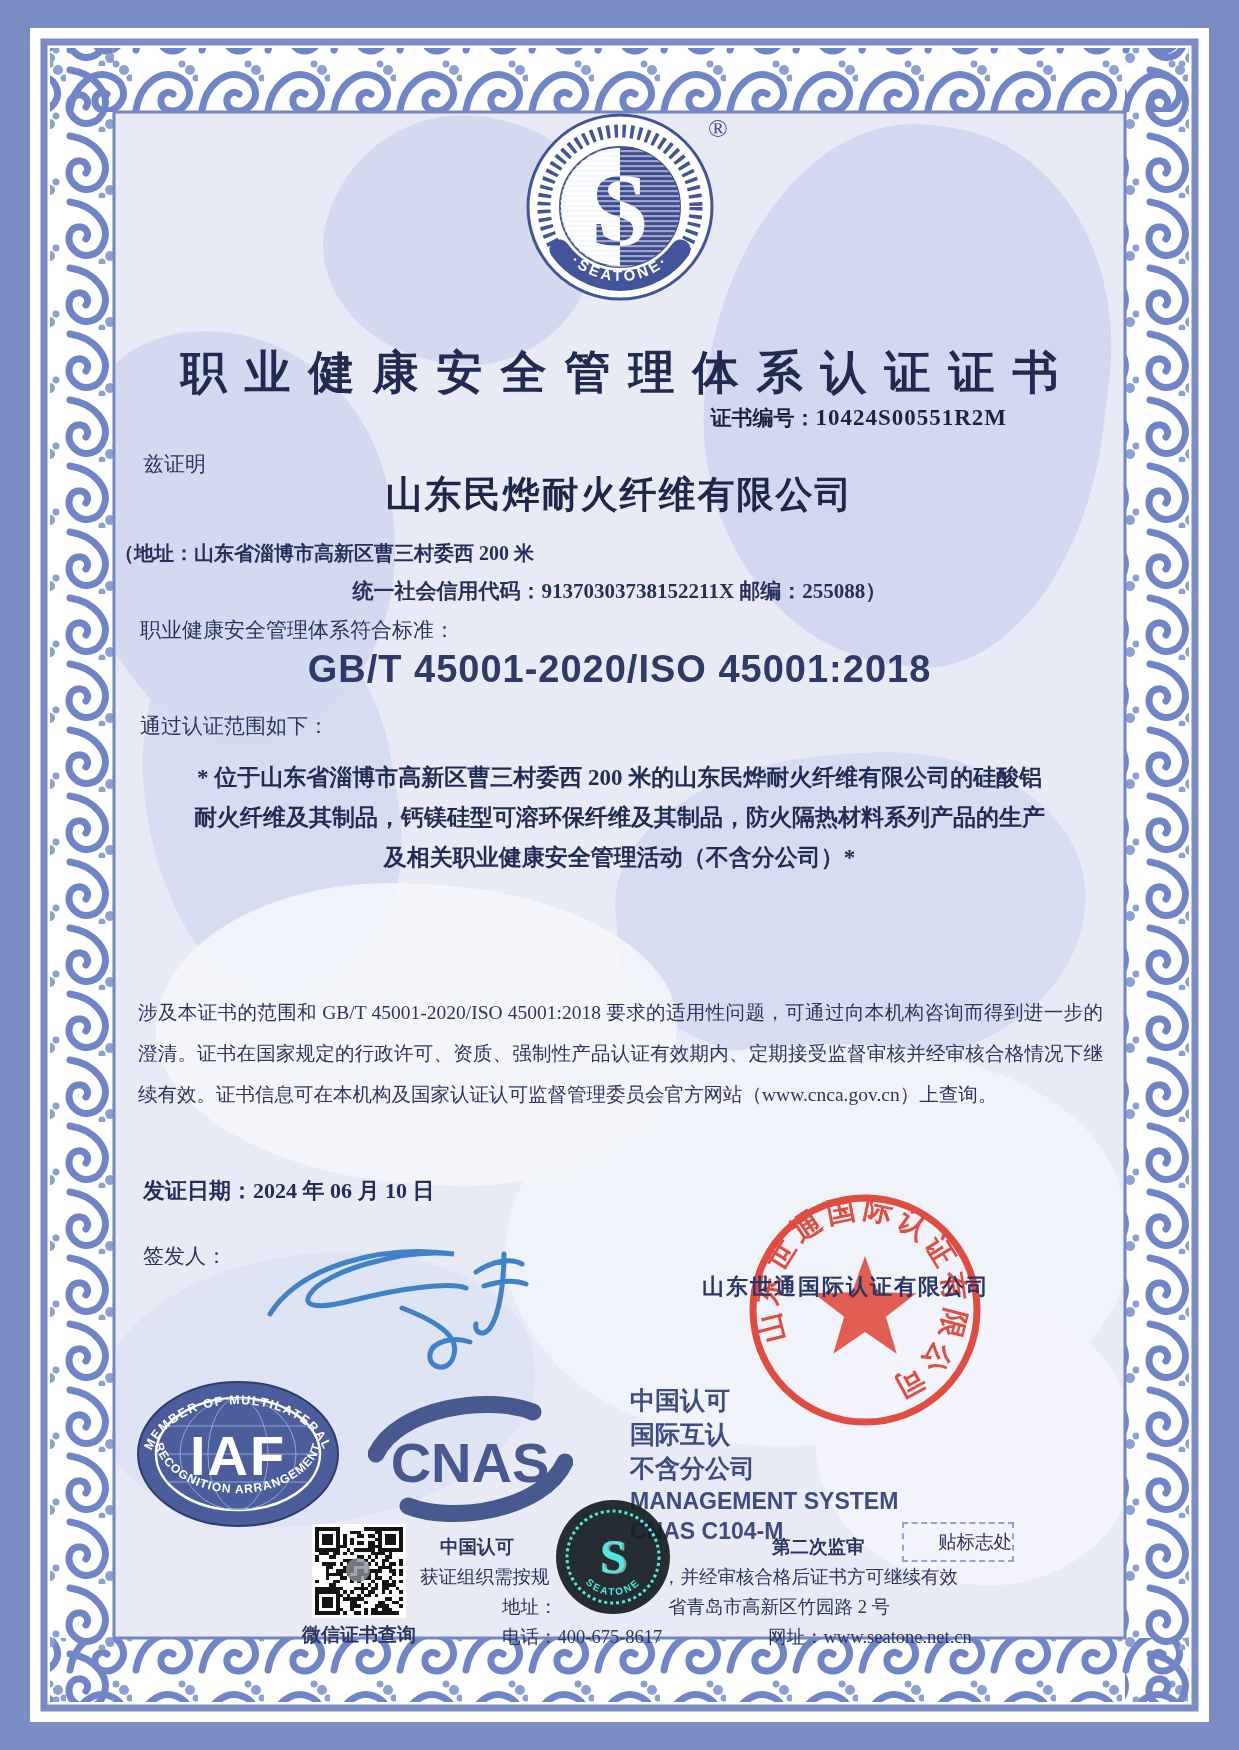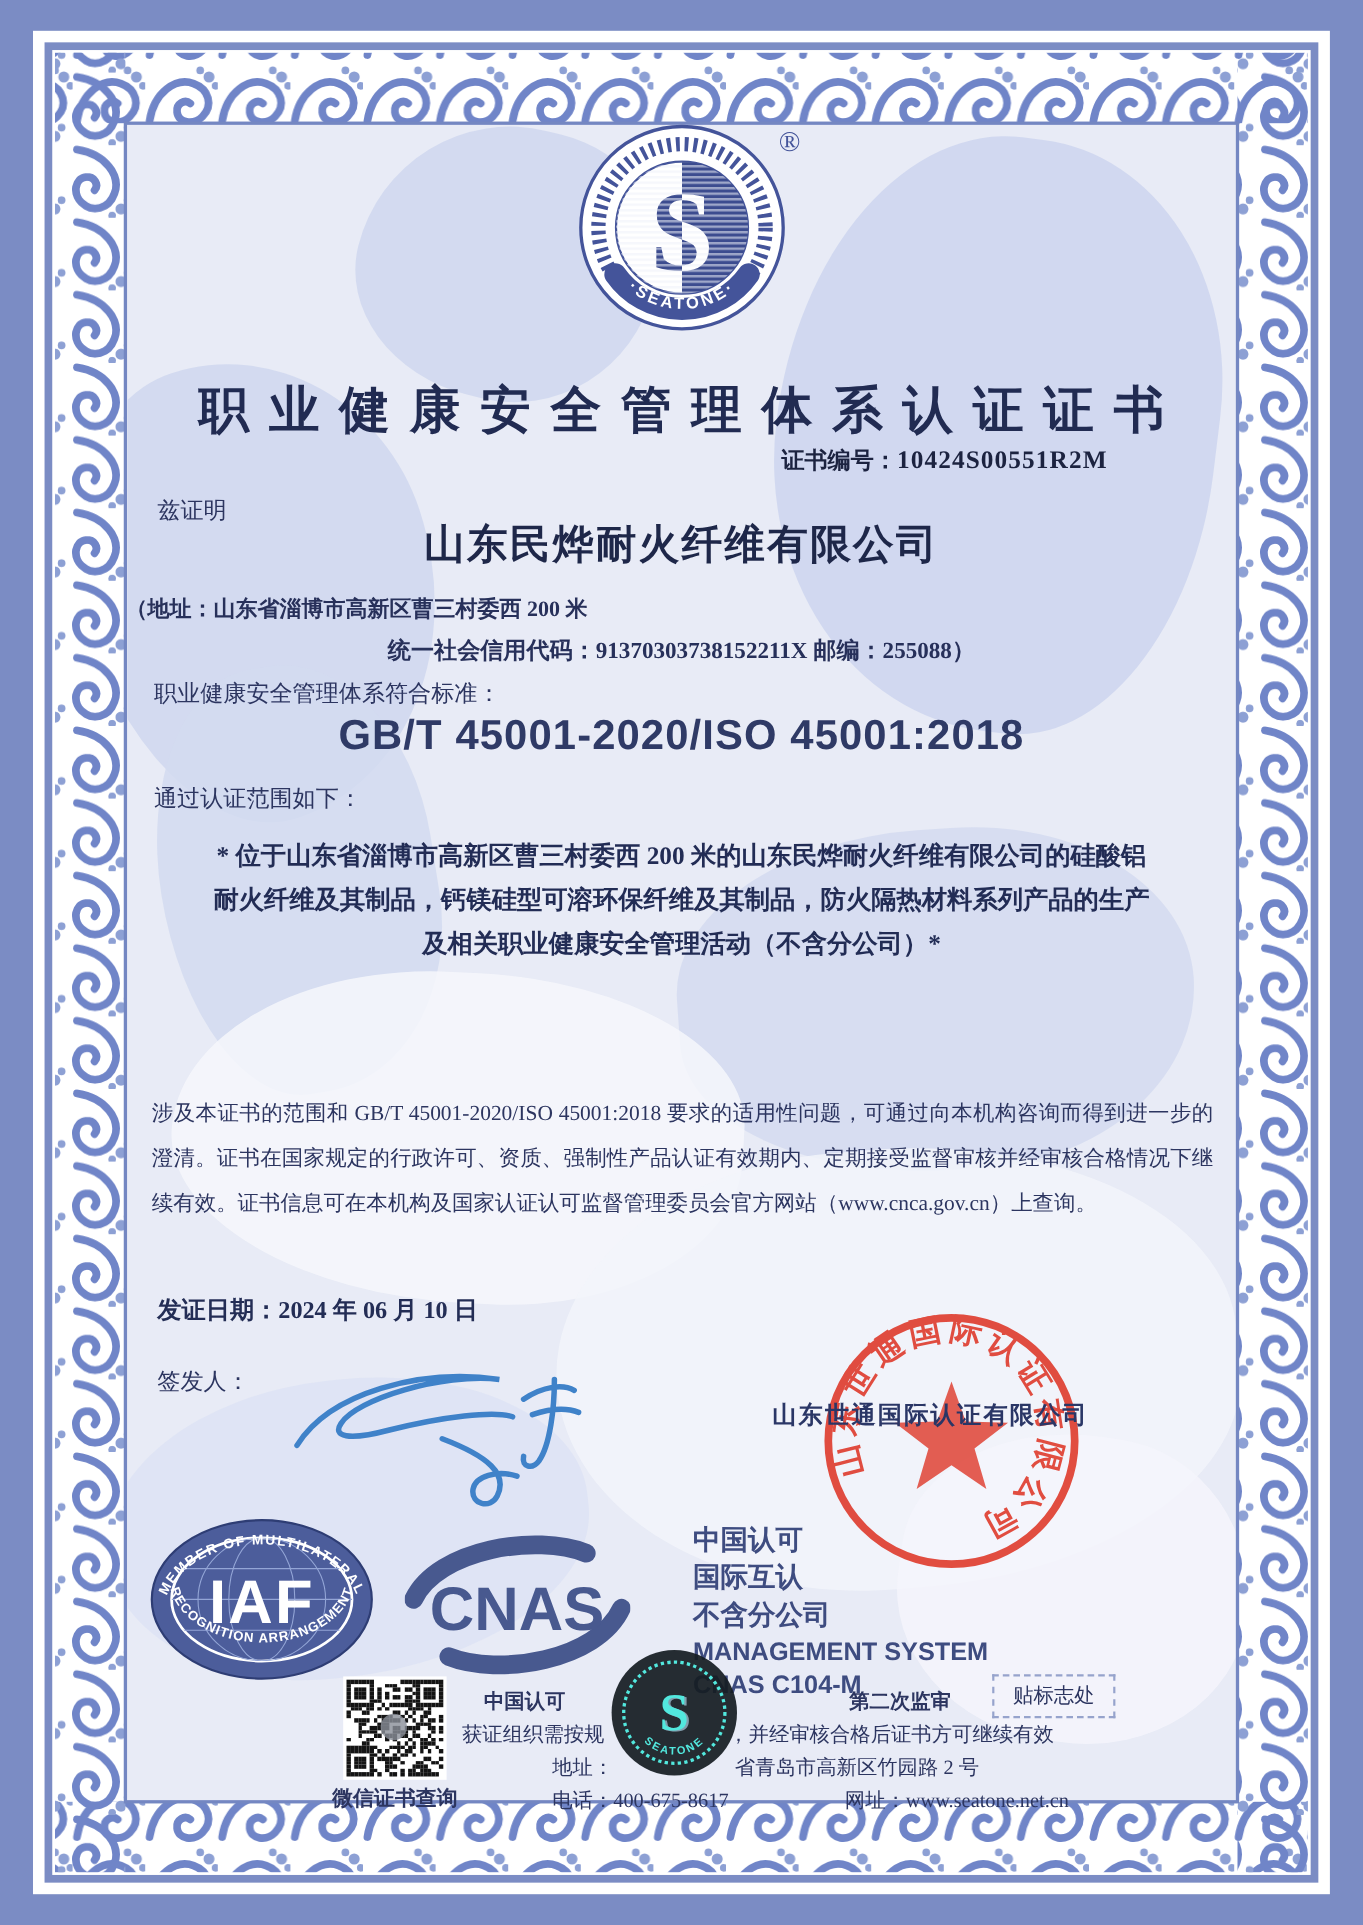--- a/index.html
+++ b/index.html
@@ -31,21 +31,21 @@
           font-size:25px;line-height:34px;color:#3e4c80;font-weight:bold;}
   .accred .en{font-family:"Liberation Sans","DejaVu Sans",sans-serif;font-size:23px;line-height:30px;
               font-weight:bold;color:#3e4c80;}
   .qr{left:312px;top:1524px;width:94px;height:94px;background:#fff;padding:3px;box-sizing:border-box;
       display:grid;grid-template-columns:repeat(25,1fr);grid-auto-rows:1fr;z-index:3;}
   .qr .q{background:#141414;}
   .qrdot{left:346px;top:1558px;width:24px;height:24px;border-radius:50%;background:#8a8f98;opacity:.8;z-index:4;}
   .qrcap{left:292px;top:1622px;width:134px;text-align:center;font-size:19px;font-weight:bold;color:#2c3560;z-index:3;}
   .smtxt{font-size:18.5px;color:#2c3560;z-index:3;}
   .stickbox{left:902px;top:1522px;width:112px;height:40px;border:2px dashed #96a3cc;box-sizing:border-box;
-            text-align:center;line-height:36px;font-size:18.5px;color:#2c3560;z-index:3;}
+            text-align:right;line-height:36px;font-size:18.5px;color:#2c3560;z-index:3;}
   .z5{z-index:5;}
 </style>
 </head>
 <body>
 
 <div class="page">
 
   <svg class="abs" style="left:0;top:0;z-index:0" width="1239" height="1750">
     <defs>
       <pattern id="swH" width="66" height="60" patternUnits="userSpaceOnUse">

